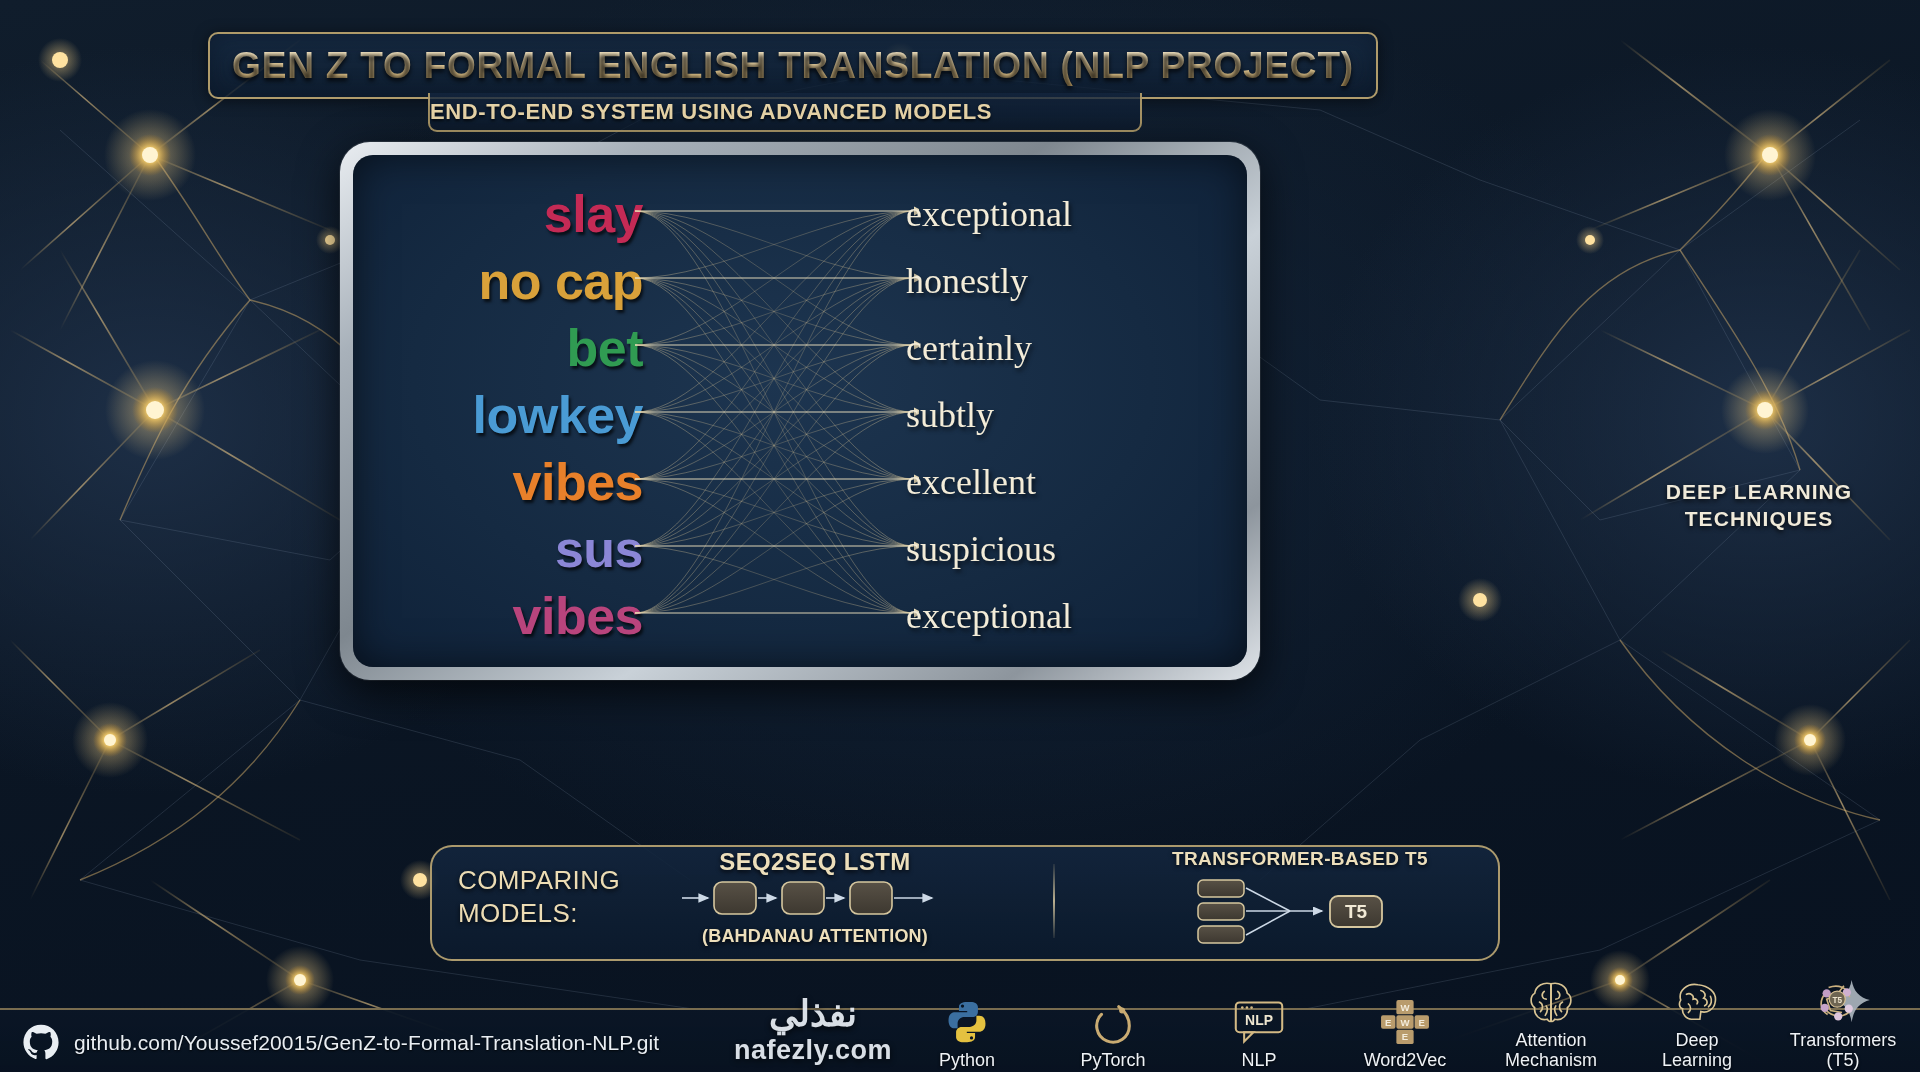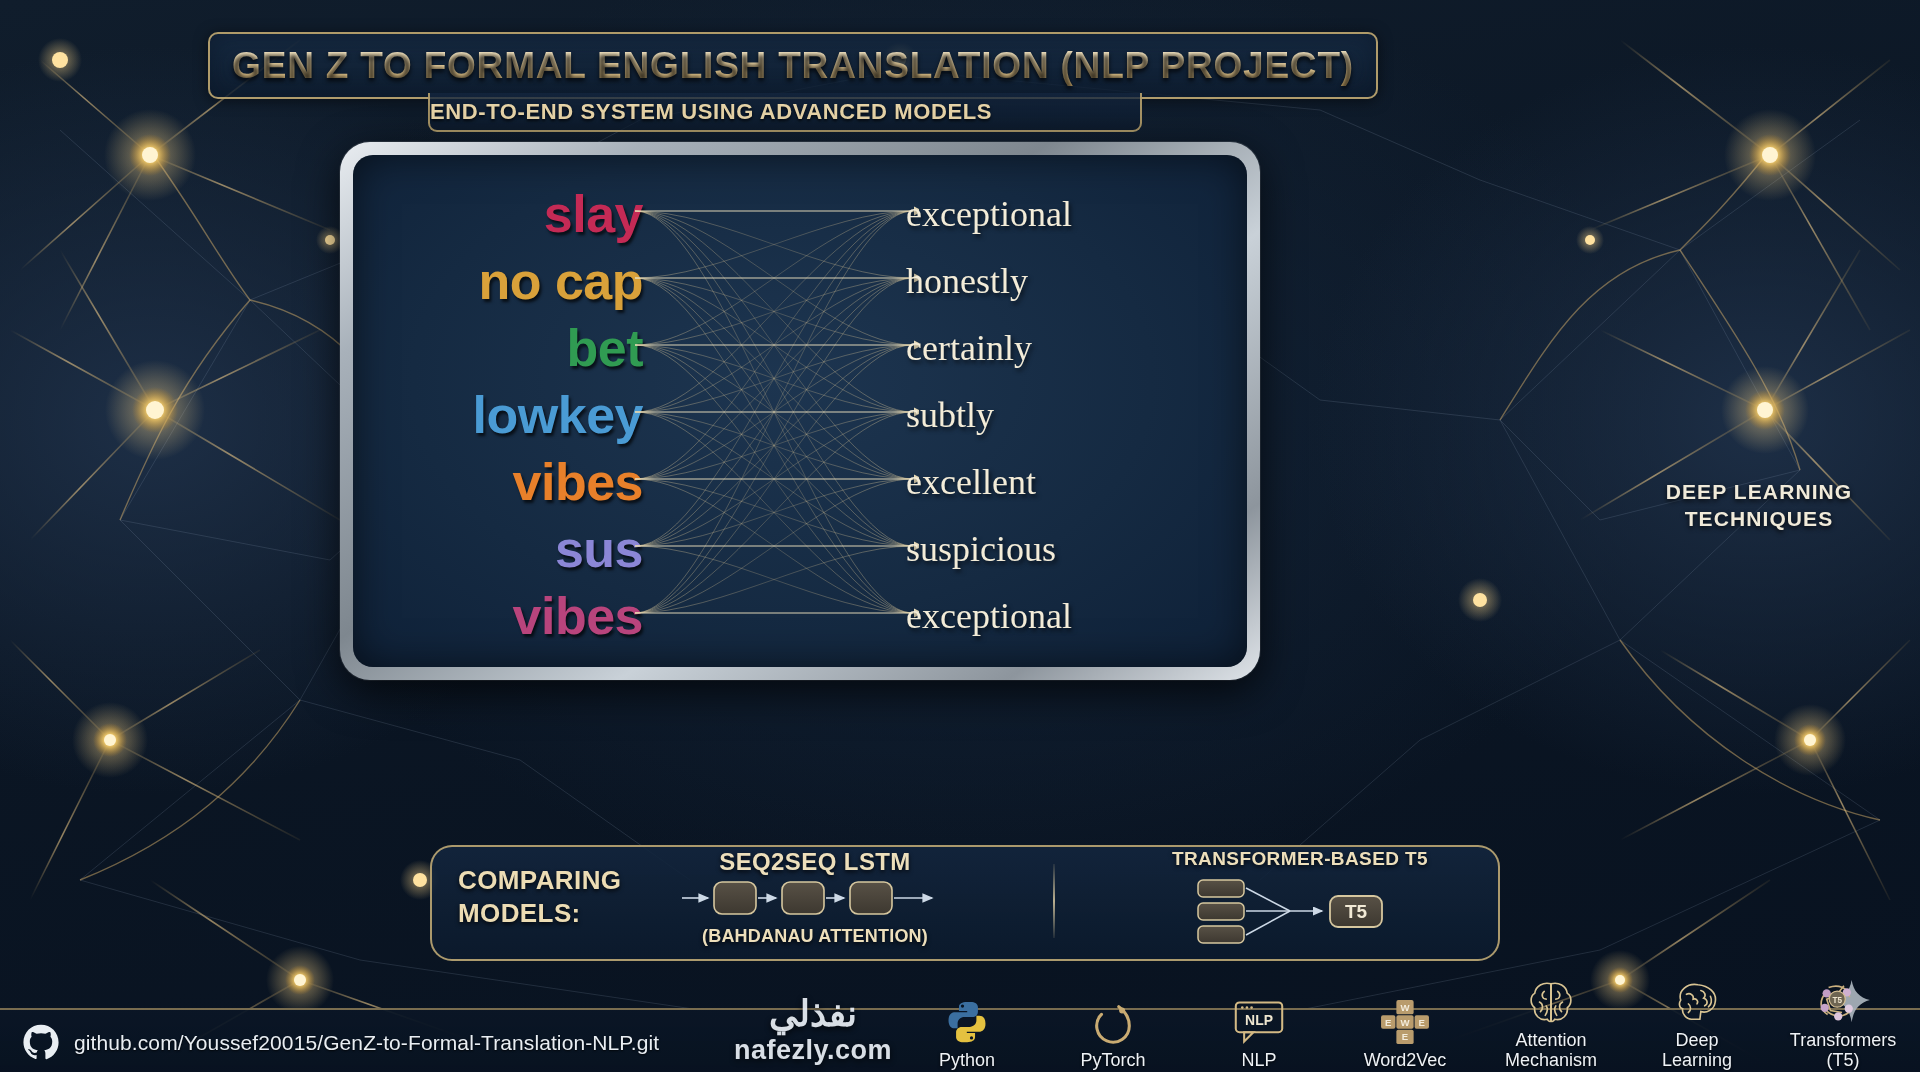--- a/index.html
+++ b/index.html
@@ -88,21 +88,21 @@
   }
   
   .compare-panel {
     position: absolute; left: 430px; top: 845px; width: 1070px; height: 116px;
     border: 2px solid rgba(200,176,120,0.85);
     border-radius: 22px;
     background: linear-gradient(180deg, rgba(19,38,62,0.88) 0%, rgba(12,26,45,0.9) 100%);
   }
   .cmp-title {
     position: absolute; left: 458px; top: 864px; width: 200px;
-    font-size: 26px; font-weight: 700; line-height: 33px; letter-spacing: 0.4px;
+    font-size: 26px; font-weight: 400; line-height: 33px; letter-spacing: 0.4px;
     color: #ecdcb4; text-shadow: 0 2px 4px rgba(0,0,0,0.8);
   }
   .lstm-head {
     position: absolute; left: 690px; top: 848px; width: 250px; text-align: center;
     font-size: 24px; font-weight: 700; letter-spacing: 0.4px; color: #eddfbb;
     text-shadow: 0 2px 4px rgba(0,0,0,0.8);
   }
   .lstm-sub {
     position: absolute; left: 660px; top: 926px; width: 310px; text-align: center;
     font-size: 18px; font-weight: 700; letter-spacing: 0.2px; color: #eddfbb;

